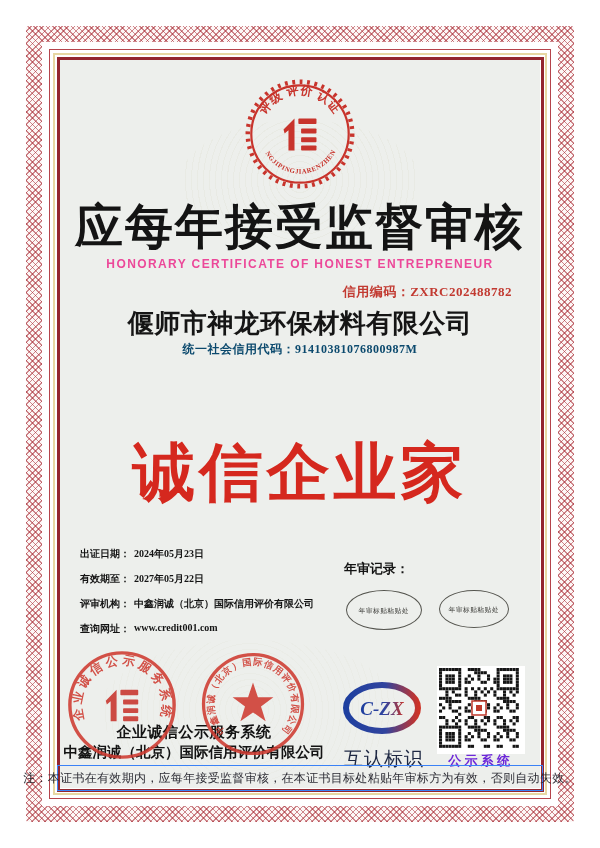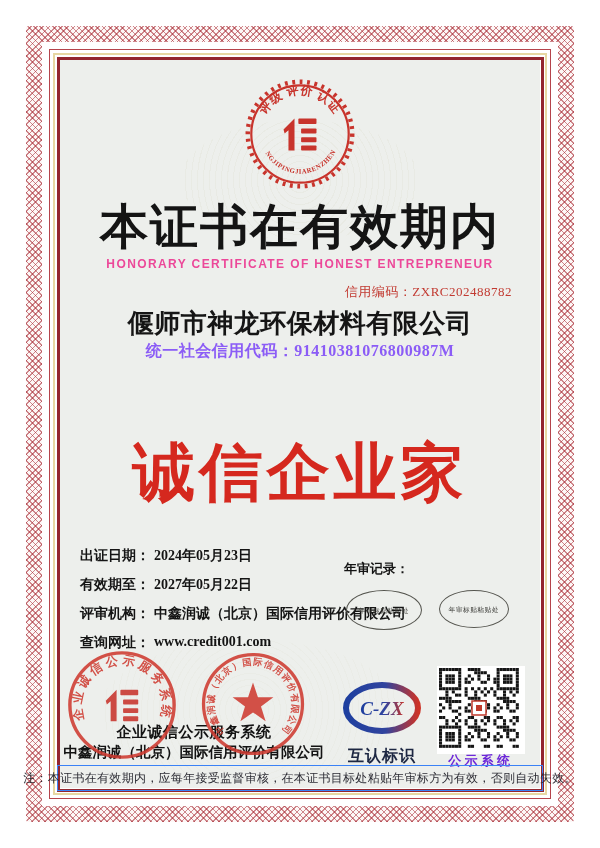--- a/index.html
+++ b/index.html
@@ -22,47 +22,47 @@
   .wm{position:absolute;border-radius:50%;opacity:.4;pointer-events:none;
       background:repeating-radial-gradient(circle at center, #e2e3d8 0 1px, transparent 1px 6px);}
 
   .abs{position:absolute;}
   .center{text-align:center;width:600px;left:0;}
 
   
   .title{top:199px;font-size:48px;font-weight:900;color:#141414;letter-spacing:2px;line-height:56px;}
   .subtitle{top:257px;font-size:12px;font-weight:700;color:#ec4899;letter-spacing:1.4px;
             font-family:"Liberation Sans",sans-serif;}
-  .credit-code{top:283px;right:88px;font-size:13px;font-weight:400;color:#c23a31;letter-spacing:.5px;}
+  .credit-code{top:283px;right:88px;font-size:13px;font-weight:700;color:#c23a31;letter-spacing:.5px;}
   .company{top:306px;font-size:26px;font-weight:900;color:#151515;letter-spacing:.5px;}
-  .uscc{top:341px;font-size:16px;font-weight:700;color:#8b5cf6;letter-spacing:.5px;}
+  .uscc{top:341px;font-size:12px;font-weight:700;color:#0c4a6e;letter-spacing:.5px;}
   .holder{top:372px;font-size:41px;font-weight:900;color:#101010;letter-spacing:8px;}
   .honor{top:430px;font-size:63px;font-weight:900;color:#d5281e;letter-spacing:4px;}
 
   .fields{left:80px;top:547px;width:320px;}
-  .field-row{display:flex;margin-bottom:11px;font-size:14px;font-weight:700;color:#141414;white-space:nowrap;}
+  .field-row{display:flex;margin-bottom:11px;font-size:10px;font-weight:700;color:#141414;white-space:nowrap;}
   .field-row .lbl{margin-right:4px;}
 
   .annual-label{left:344px;top:560px;font-size:13px;font-weight:700;color:#141414;}
   .stickers{left:346px;top:590px;display:flex;}
   .sticker{width:74px;height:38px;border:1px solid #55554f;border-radius:50%;
            display:flex;align-items:center;justify-content:center;margin-right:17px;background:transparent;}
   .sticker span{font-size:8px;color:#3a3a36;transform:scale(.85);white-space:nowrap;letter-spacing:.5px;}
 
   .org-lines{left:48px;top:722px;width:292px;text-align:center;color:#131313;z-index:3;}
   .org-lines .l1{font-size:15px;font-weight:900;letter-spacing:.5px;line-height:20px;}
   .org-lines .l2{font-size:14.5px;font-weight:900;line-height:20px;}
 
   .seal{z-index:4;opacity:.88;}
   .seal-left{left:63px;top:646px;width:118px;height:118px;}
   .seal-right{left:197px;top:648px;width:112px;height:112px;}
   .emblem{left:238px;top:72px;width:124px;height:124px;}
 
   .czx{left:340px;top:680px;width:84px;height:60px;}
-  .czx-caption{left:340px;top:746px;width:84px;text-align:center;font-size:16px;font-weight:700;color:#1d2742;letter-spacing:1px;}
+  .czx-caption{left:340px;top:746px;width:84px;text-align:right;font-size:19px;font-weight:400;color:#1d2742;letter-spacing:1px;}
   .qr{left:437px;top:666px;width:84px;height:84px;background:#fff;padding:2px;}
   .qr-caption{left:430px;top:752px;width:98px;text-align:center;font-size:13px;font-weight:900;color:#6d28d9;}
 
   .note{left:57px;top:765px;width:484px;height:24px;border:1px solid #3b82f6;
         display:flex;align-items:center;justify-content:center;
         font-size:12px;font-weight:400;color:#2c2c34;letter-spacing:.3px;white-space:nowrap;}
 
   svg text{font-family:"Liberation Serif",serif;}
 </style>
 </head>
@@ -98,21 +98,21 @@
       <use href="#xinMark" transform="scale(0.62)"></use>
       <text font-size="13.5" font-weight="bold" fill="#c8342c" letter-spacing="1">
         <textPath href="#arcTopBig" startOffset="50%" text-anchor="middle">评级  评价  认证</textPath>
       </text>
       <text font-size="7.6" font-weight="bold" fill="#c8342c" letter-spacing="0.6">
         <textPath href="#arcBotBig" startOffset="50%" text-anchor="middle">PINGJIPINGJIARENZHENG</textPath>
       </text>
     </svg>
   </div>
 
-  <div class="abs center title">本证书在有效期内</div>
+  <div class="abs center title">应每年接受监督审核</div>
   <div class="abs center subtitle">HONORARY CERTIFICATE OF HONEST ENTREPRENEUR</div>
 
   <div class="abs credit-code"><span>信用编码：</span><span>ZXRC202488782</span></div>
 
   <div class="abs center company">偃师市神龙环保材料有限公司</div>
 
   <div class="abs center uscc"><span>统一社会信用代码：</span><span>91410381076800987M</span></div>
 
   <div class="abs center honor">诚信企业家</div>
 

